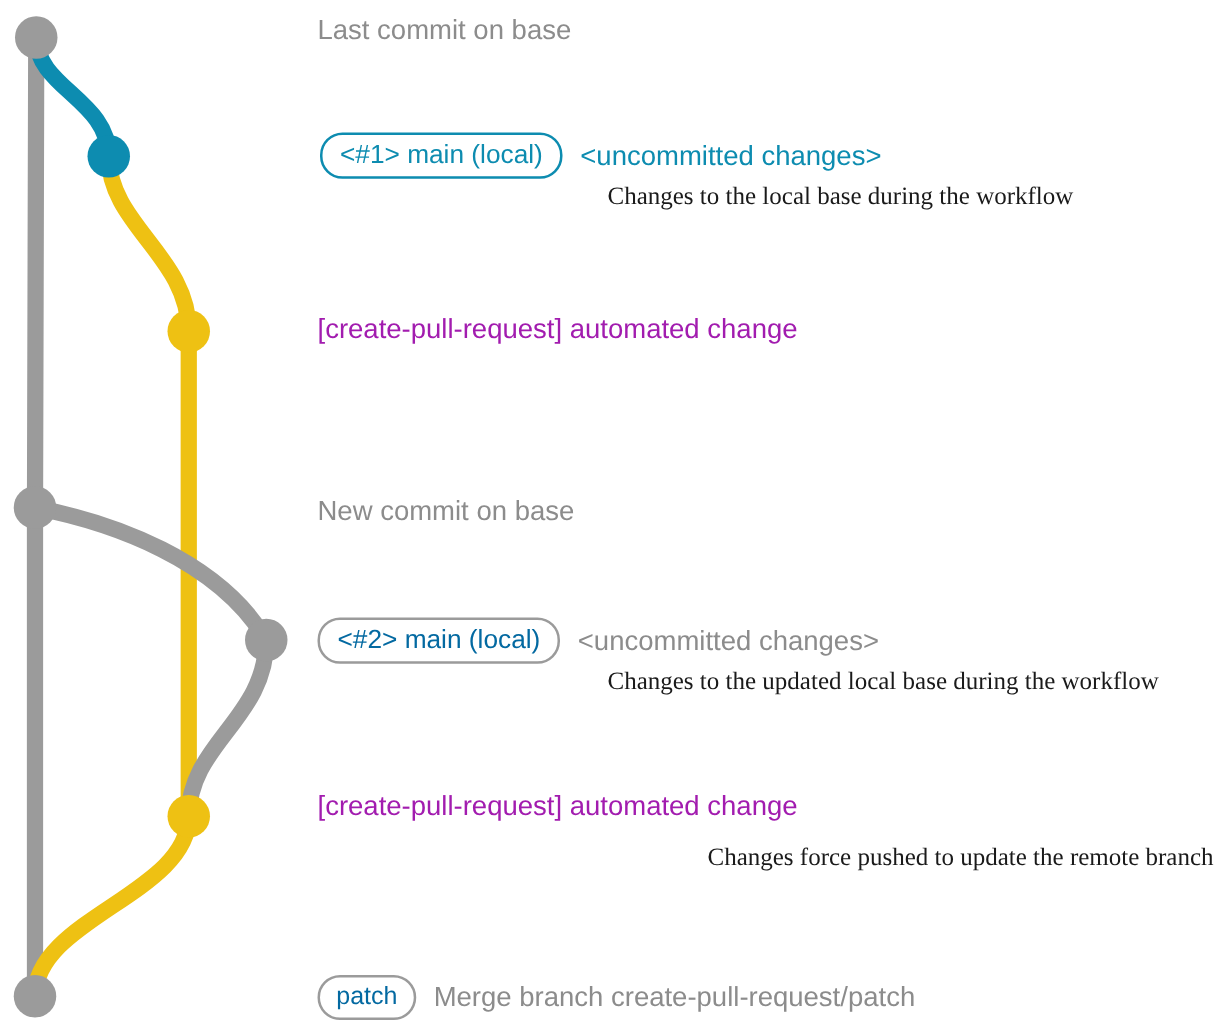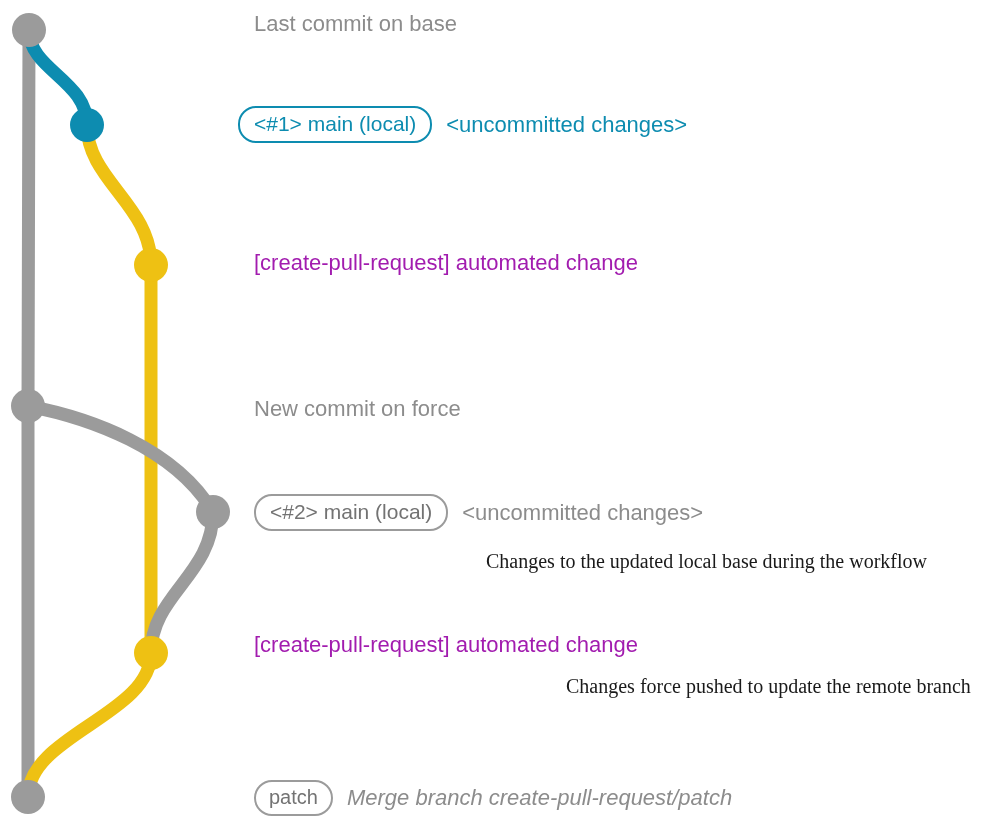--- a/index.html
+++ b/index.html
@@ -46,21 +46,21 @@
     padding: 5px 14px 7px 14px;
     font-size: 21px;
     line-height: 1;
     color: #9b9b9b;
     white-space: nowrap;
     background: #ffffff;
     box-sizing: border-box;
   }
   .pill.blue   { border-color: #0d8cb0; color: #0d8cb0; }
   .pill.yellow { border-color: #eec113; color: #eec113; }
-  .pill.gray   { border-color: #9b9b9b; color: #737373; }
+  .pill.gray   { border-color: #9b9b9b; color: #0369a1; }
 
   .headline {
     font-size: 22px;
     line-height: 1;
     white-space: nowrap;
   }
   .headline.blue   { color: #0d8cb0; }
   .headline.yellow { color: #a21caf; }
   .headline.gray   { color: #8c8c8c; }
 
@@ -70,33 +70,33 @@
     position: absolute;
     font-family: "Liberation Serif", serif;
     font-size: 20px;
     line-height: 1;
     color: #1a1a1a;
     white-space: nowrap;
   }
 
   
   #row-last-commit     { left: 254px; top: 13px; }
-  #row-local-1         { left: 238px; top: 106px; }
+  #row-local-1         { left: 256px; top: 106px; }
   #sub-local-1         { left: 486px; top: 147px; }
   #row-automated-1     { left: 254px; top: 252px; }
   #sub-automated-1     { left: 270px; top: 290px; }
   #row-new-commit      { left: 254px; top: 398px; }
   #row-local-2         { left: 254px; top: 494px; }
-  #sub-local-2         { left: 486px; top: 535px; margin-top: 16px; }
+  #sub-local-2         { left: 486px; top: 535px; }
   #row-automated-2     { left: 254px; top: 634px; }
   #sub-automated-2     { left: 566px; top: 676px; text-align: center; }
   #row-merge           { left: 254px; top: 780px; }
 
   #row-merge .pill { font-size: 20px; padding: 5px 13px 7px 13px; }
-  #row-merge .headline { font-size: 22px; font-style: italic; }
+  #row-merge .headline { font-size: 22px; }
 </style>
 </head>
 <body>
 
 <svg id="graph-canvas" viewBox="0 0 981 827" xmlns="http://www.w3.org/2000/svg">
   <defs></defs>
 
   <g>
 
     <path d="M 29 30 L 28 406 L 28 797" stroke="#9b9b9b" stroke-width="13" fill="none" stroke-linecap="round"></path>
@@ -128,27 +128,28 @@
 <div class="labels-layer">
 
   <div class="row" id="row-last-commit">
     <span class="headline gray">Last commit on base</span>
   </div>
 
   <div class="row" id="row-local-1">
     <span class="pill blue">&lt;#1&gt; main (local)</span>
     <span class="headline blue">&lt;uncommitted changes&gt;</span>
   </div>
+  <div class="subtext" id="sub-local-1">Changes to the local base during the workflow</div>
 
   <div class="row" id="row-automated-1">
     <span class="headline yellow">[create-pull-request] automated change</span>
   </div>
 
   <div class="row" id="row-new-commit">
-    <span class="headline gray">New commit on force</span>
+    <span class="headline gray">New commit on base</span>
   </div>
 
   <div class="row" id="row-local-2">
     <span class="pill gray">&lt;#2&gt; main (local)</span>
     <span class="headline gray">&lt;uncommitted changes&gt;</span>
   </div>
   <div class="subtext" id="sub-local-2">Changes to the updated local base during the workflow</div>
 
   <div class="row" id="row-automated-2">
     <span class="headline yellow">[create-pull-request] automated change</span>

